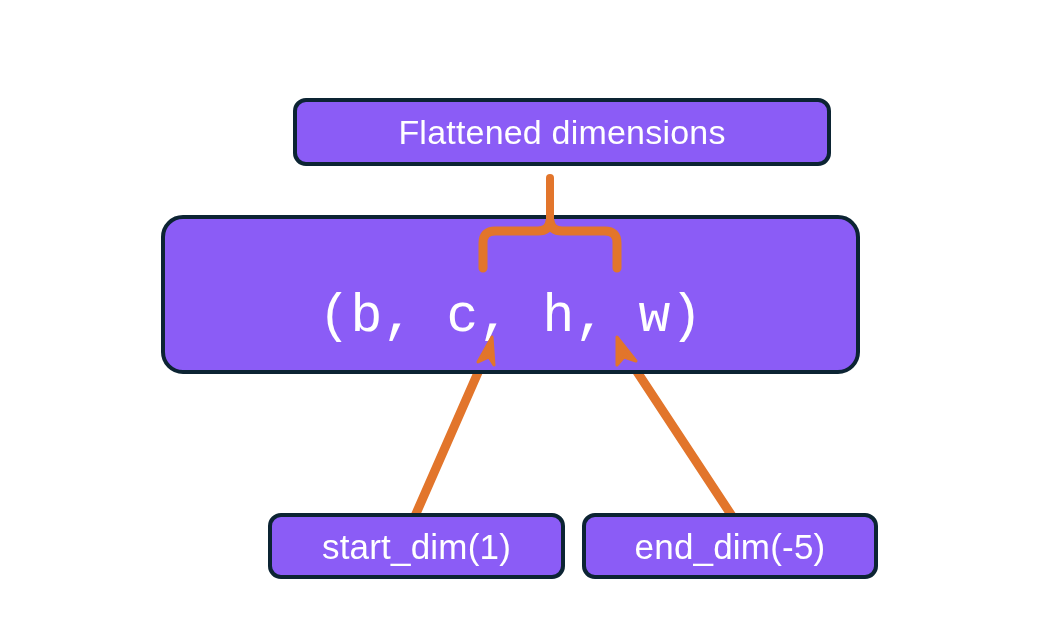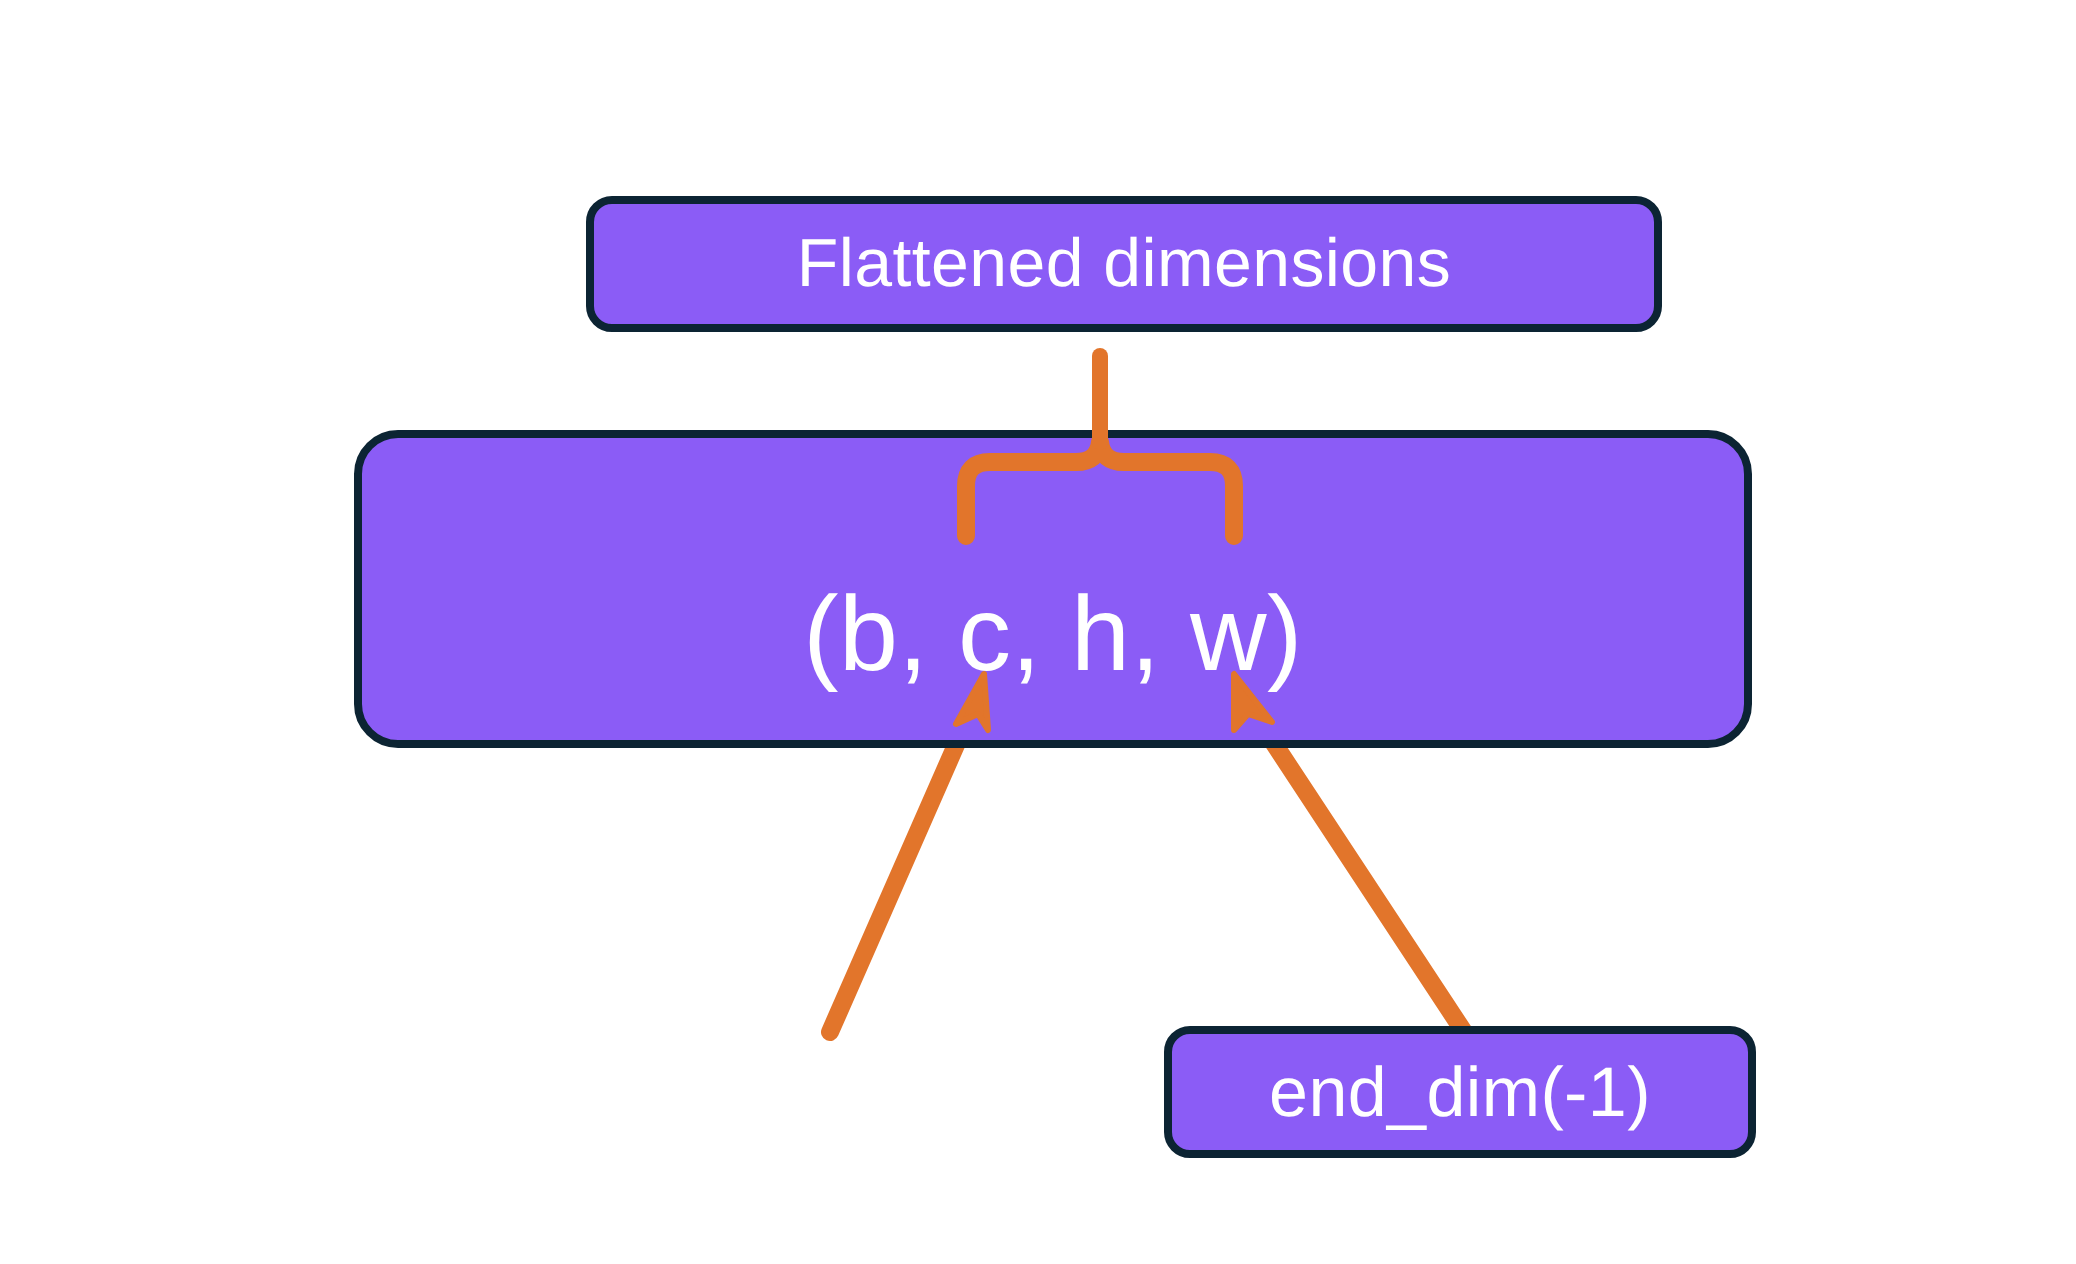--- a/index.html
+++ b/index.html
@@ -39,28 +39,29 @@
   }
   #node-flattened {
     left: 293px;
     top: 98px;
     width: 538px;
     height: 68px;
     border-radius: 13px;
     font-size: 34px;
   }
   #node-shape {
-    left: 177px;
+    left: 161px;
     top: 215px;
     width: 699px;
     height: 159px;
     border-radius: 22px;
     font-size: 53px;
     align-items: flex-end;
     padding-bottom: 26px;
+    font-family: Liberation Mono, monospace;
   }
   #node-start-dim {
     left: 268px;
     top: 513px;
     width: 297px;
     height: 66px;
     border-radius: 13px;
     font-size: 35px;
   }
   #node-end-dim {
@@ -105,23 +106,26 @@
   </svg>
 
   <div class="node" id="node-flattened">
     <span class="shape-label">Flattened dimensions</span>
   </div>
 
   <div class="node" id="node-shape">
     <span class="shape-label">(b, c, h, w)</span>
   </div>
 
+  <div class="node" id="node-start-dim">
+    <span class="shape-label">start_dim(1)</span>
+  </div>
 
   <div class="node" id="node-end-dim">
-    <span class="shape-label">end_dim(-1)</span>
+    <span class="shape-label">end_dim(-5)</span>
   </div>
 
   <svg id="overlay-front" width="1038" height="632" viewBox="0 0 1038 632">
 
     <path d="M 483 268
              L 483 243
              Q 483 231 495 231
              L 538 231
              Q 549 231 550 221
              Q 551 231 562 231

